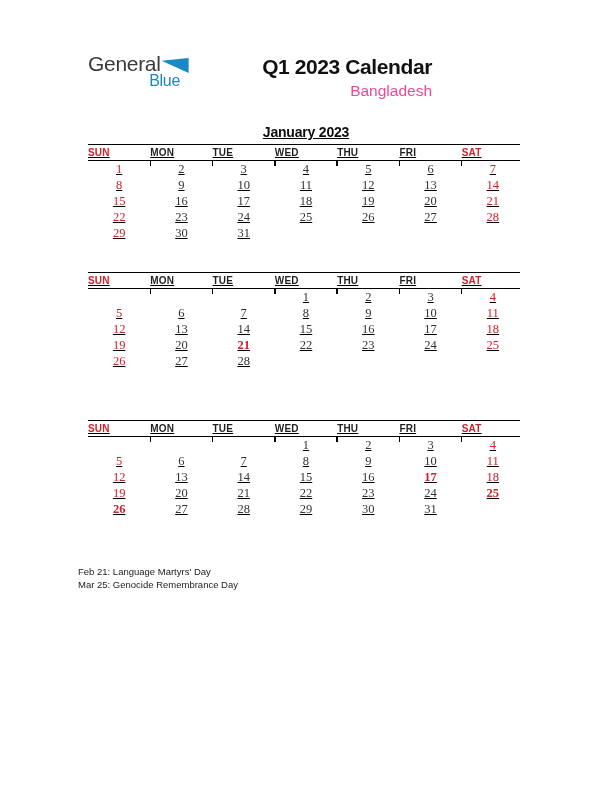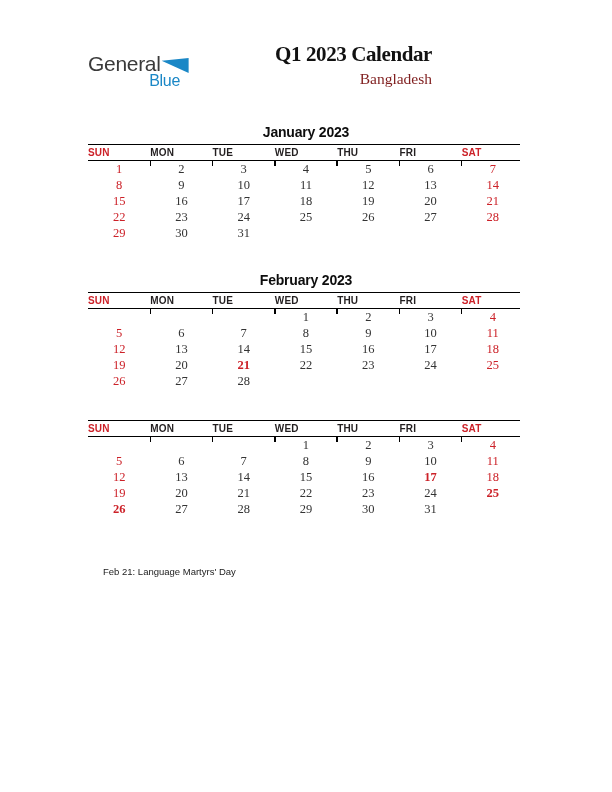--- a/index.html
+++ b/index.html
@@ -10,44 +10,44 @@
   }
 
   
   .logo { position:absolute; left:88px; top:54px; width:110px; }
   .logo-top { display:flex; align-items:flex-end; }
   .logo-general { font-size:21px; color:#3a3a3a; letter-spacing:-0.3px; line-height:19px; }
   .logo-tri { width:27px; height:15px; margin-left:1px; background:var(--blue);
               clip-path:polygon(0 18%, 100% 0, 100% 100%); }
   .logo-blue { font-size:16px; color:var(--blue); letter-spacing:-0.3px;
                line-height:20px; text-align:right; width:92px; margin-top:-2px; }
-  .titleblock { position:absolute; right:88px; top:42px; text-align:right;font-family:Liberation Serif, serif; }
+  .titleblock { position:absolute; right:88px; top:54px; text-align:right; }
   .titleblock h1 { margin:0; font-size:21px; font-weight:bold; color:#111;
                    letter-spacing:-0.4px; line-height:25px; }
-  .subtitle { font-size:15.5px; color:#7f1d1d; line-height:20px; margin-top:2px; }
+  .subtitle { font-size:15.5px; color:#ec4899; line-height:20px; margin-top:2px; }
 
   
-  .month { position:absolute; left:88px; width:436px; }
+  .month { position:absolute; left:88px; width:436px;text-decoration:underline; }
   .month h2 { margin:0 0 4px 0; text-align:center; font-size:14px; font-weight:bold;
               color:#0d0d0d; letter-spacing:-0.2px; line-height:16px; }
   .cal-table { border-top:1.5px solid #000; }
   .day-header-row { display:flex; border-bottom:1.5px solid #000; height:15px; align-items:center; }
   .day-h { flex:1; text-align:left; font-size:10px; font-weight:bold; color:var(--ink);
            letter-spacing:0.2px; }
   .day-h.red { color:var(--red); }
   .weeks { position:relative; }
   .tick { position:absolute; top:0; width:1.5px; height:4.5px; background:#000; }
   .week-row { display:flex; height:16px; }
   .cell { flex:1; text-align:center; font-family:"Liberation Serif", serif;
           font-size:12.5px; color:var(--date); line-height:17px; }
   .cell.red { color:var(--red); }
   .cell.hol { color:var(--red); font-weight:bold; }
 
   
-  .footer { position:absolute; left:103px; top:565px; }
+  .footer { position:absolute; left:78px; top:565px; }
   .holiday-line { font-size:9.5px; color:#222; line-height:13px; }
 </style>
 </head>
 <body>
 
 <div class="page" style="--red: #cc2128; --blue: #1a87c6; --ink: #231f20;">
 
   <div class="logo">
     <div class="logo-top">
       <span class="logo-general">General</span>
@@ -123,21 +123,20 @@
               <span class="cell">31</span>
               <span class="cell"></span>
               <span class="cell"></span>
               <span class="cell"></span>
               <span class="cell"></span>
             </div>
           </div>
         </div>
       </section>
       <section class="month" style="top: 272px;">
-        <h2>February 2023</h2>
         <div class="cal-table">
           <div class="day-header-row">
             <span class="day-h red">SUN</span>
             <span class="day-h">MON</span>
             <span class="day-h">TUE</span>
             <span class="day-h">WED</span>
             <span class="day-h">THU</span>
             <span class="day-h">FRI</span>
             <span class="day-h red">SAT</span>
           </div>
@@ -259,15 +258,16 @@
               <span class="cell">31</span>
               <span class="cell"></span>
             </div>
           </div>
         </div>
       </section>
     </div>
 
   <div class="footer" id="footer">
       <div class="holiday-line">Feb 21: Language Martyrs' Day</div>
+      <div class="holiday-line">Mar 25: Genocide Remembrance Day</div>
     </div>
 
 </div>
 
 </body></html>

